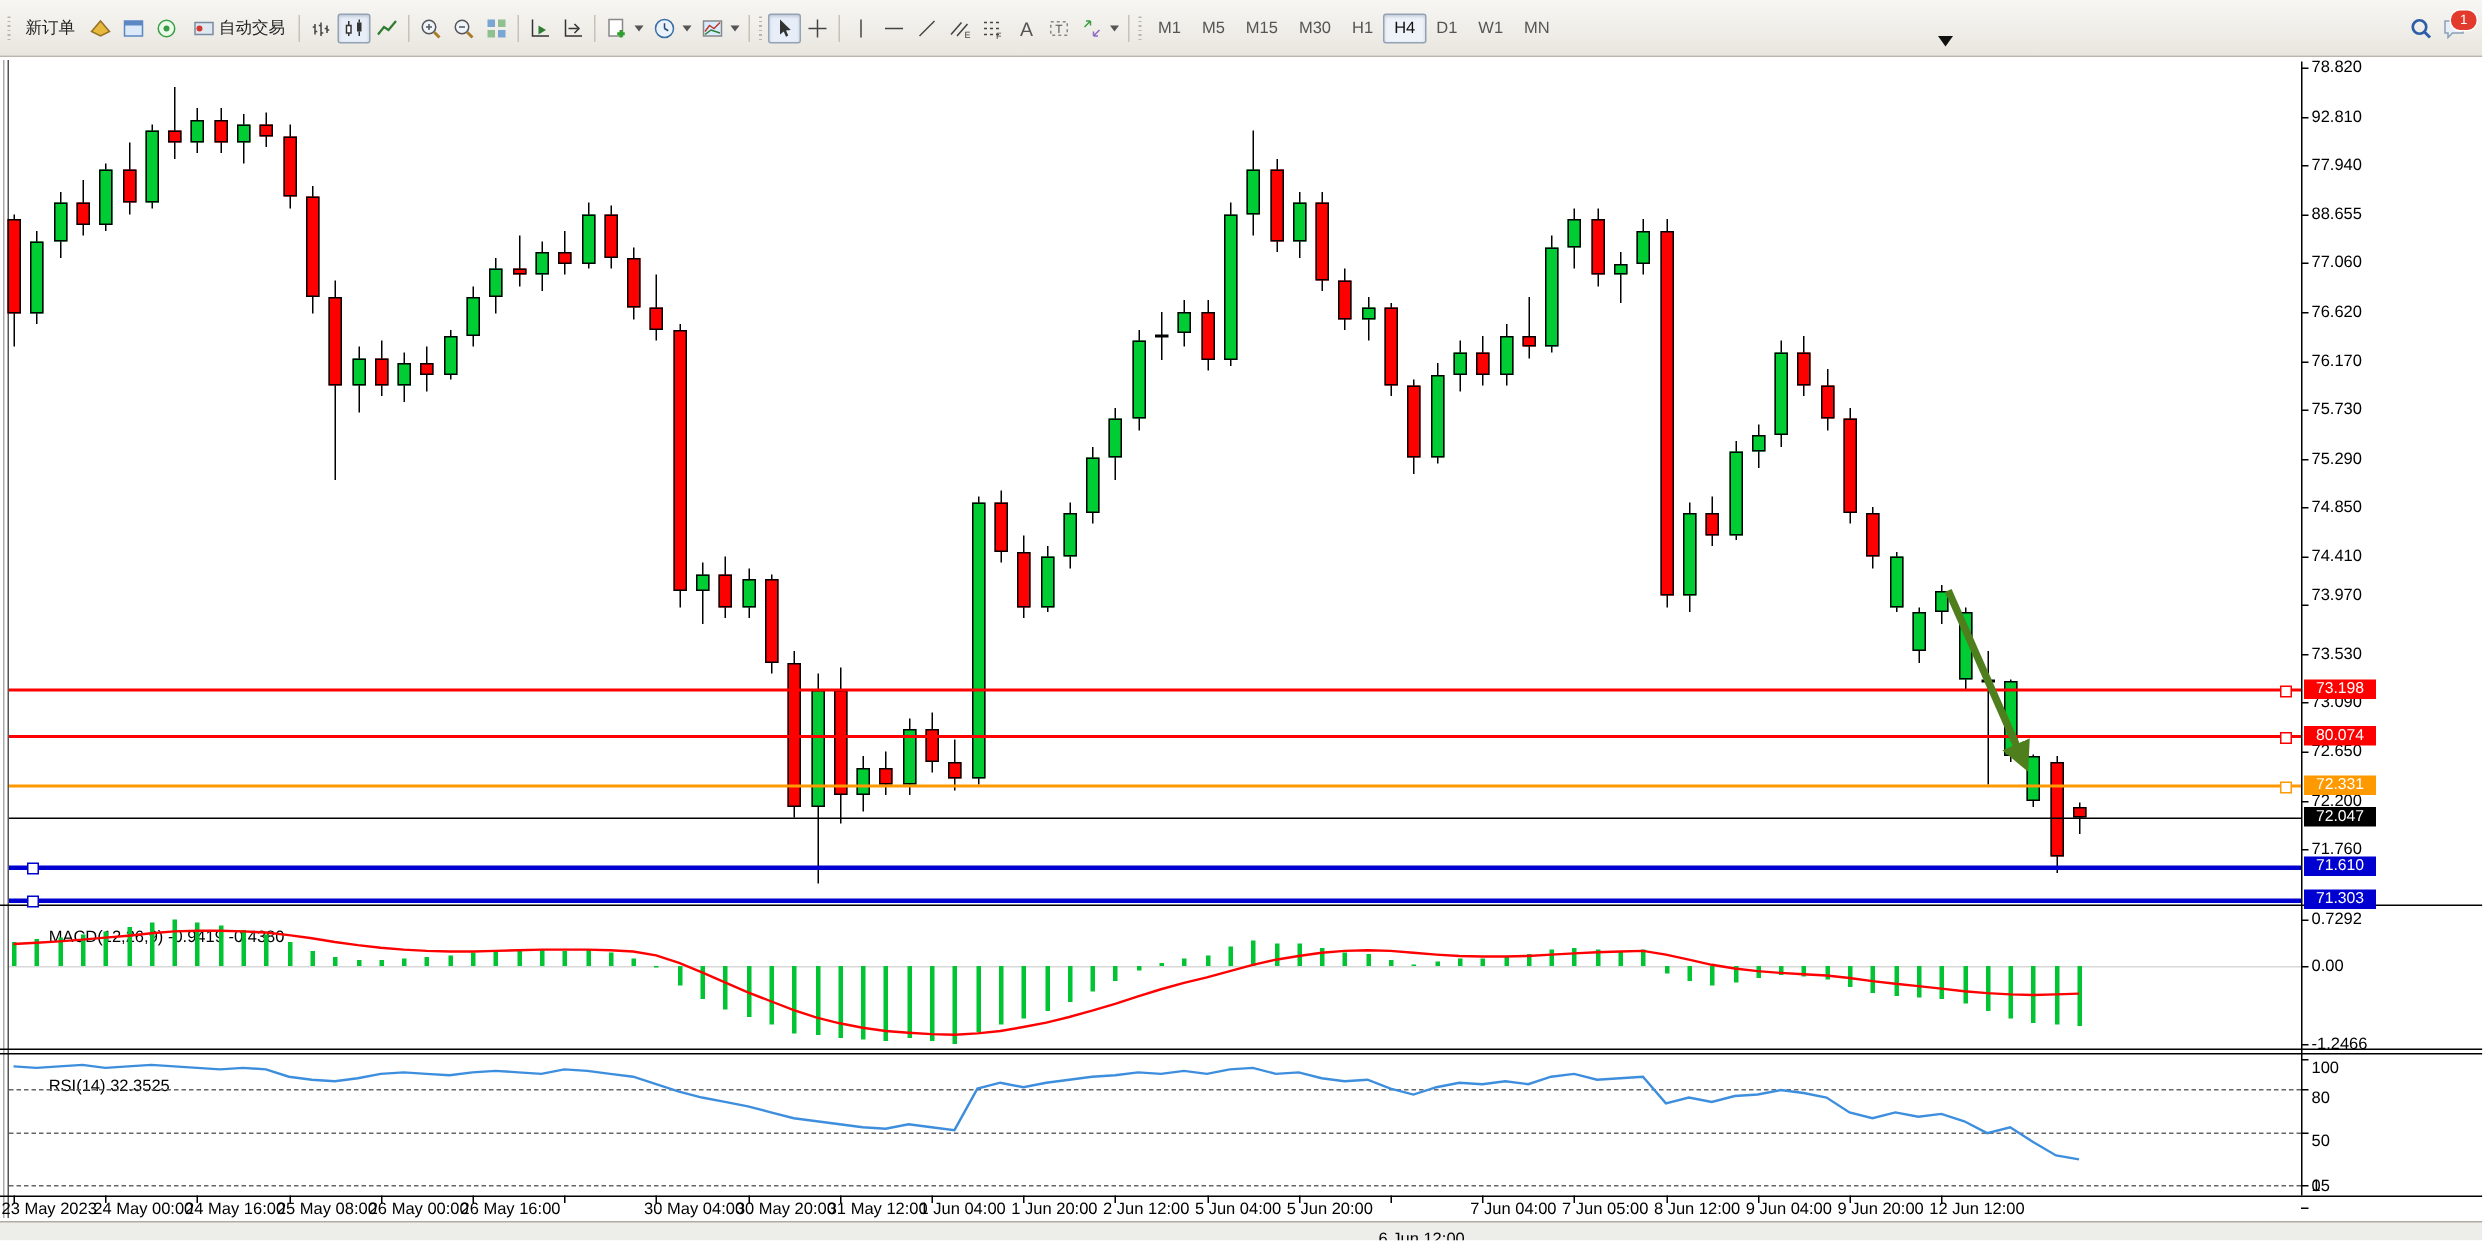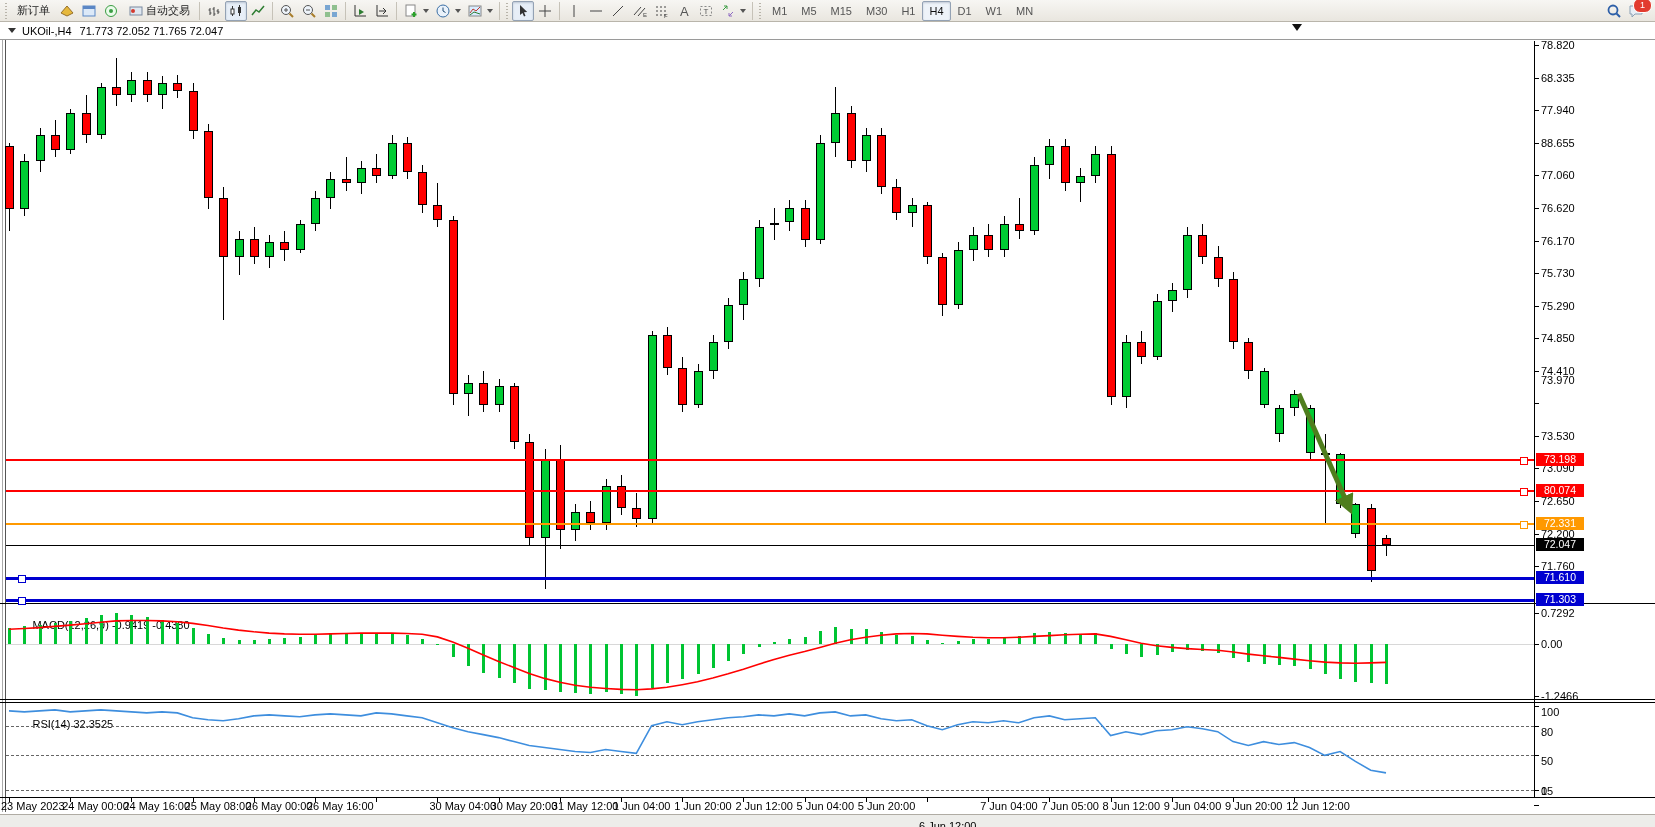--- a/index.html
+++ b/index.html
@@ -1,19 +1,19 @@
 <!DOCTYPE html>
 <html><head>
 <meta charset="utf-8">
 <style>
   html,body{margin:0;padding:0;background:#fff;}
   #app{position:relative;width:1655px;height:827px;overflow:hidden;background:#fff;
        font-family:"Liberation Sans","DejaVu Sans",sans-serif;font-size:11px;color:#000;}
   
-  #toolbar{position:absolute;left:0;top:0;width:1655px;height:22px;
+  #toolbar{position:absolute;left:0;top:0;width:1655px;height:38px;
     background:linear-gradient(#f7f6f3,#e9e6df);border-bottom:1px solid #b9b5ab;
     display:flex;align-items:center;padding:0 2px;box-sizing:border-box;}
   .grip{width:5px;height:16px;margin:0 2px;
     background-image:repeating-linear-gradient(#b8b4aa 0 1px,transparent 1px 3px);
     background-size:2px 100%;background-repeat:repeat-y;background-position:1px 0;}
   .tsep{width:1px;height:18px;background:#c6c2b8;margin:0 3px;}
   .tbtn{height:20px;min-width:22px;display:flex;align-items:center;justify-content:center;
     border:1px solid transparent;border-radius:2px;padding:0 2px;box-sizing:border-box;gap:2px;}
   .tbtn.pressed{border:1px solid #94a2b4;background:#e7eef7;box-shadow:inset 0 1px 2px rgba(60,80,110,.25);}
   .tbtn.textbtn{padding:0 5px;color:#222;}
@@ -295,25 +295,20 @@
     <div class="tbtn" style="position:relative;margin-right:6px;">
       <span>
           <svg class="icon" width="16" height="16">
             <path d="M2 3h12v8H7l-3 3v-3H2z" fill="#e8eef5" stroke="#8aa0b5"></path>
           </svg>
         </span>
       <span class="badge">1</span>
     </div>
   </div>
 
-  <div id="titlebar">
-    <span class="tri-down"></span>
-    <span style="margin-right:8px;">UKOil-,H4</span>
-    <span>71.773 72.052 71.765 72.047</span>
-  </div>
   <div class="endmark" style="left:1292px;top:24px;"></div>
 
   <div id="chart-area">
     <div id="chart-layer">
       <span class="ind-label" style="top:607px;">
         <span>MACD(12,26,9)</span> <span>-0.9419 -0.4380</span>
       </span>
       <span class="ind-label" style="top:706px;">
         <span>RSI(14)</span> <span>32.3525</span>
       </span>
@@ -321,41 +316,41 @@
         <div class="abs" style="left: 5px; top: 40px; width: 1px; height: 772px; background: rgb(85, 85, 85);"></div>
         <div class="abs" style="left: 1534px; top: 41px; width: 1px; height: 756px; background: rgb(0, 0, 0);"></div>
         <div class="abs" style="left: 0px; top: 603px; width: 1655px; height: 1px; background: rgb(0, 0, 0);"></div>
         <div class="abs" style="left: 0px; top: 699px; width: 1655px; height: 1px; background: rgb(0, 0, 0);"></div>
         <div class="abs" style="left: 0px; top: 702px; width: 1655px; height: 1px; background: rgb(0, 0, 0);"></div>
         <div class="abs" style="left: 0px; top: 797px; width: 1655px; height: 1px; background: rgb(0, 0, 0);"></div>
         <div class="abs" style="left: 0px; top: 814px; width: 1655px; height: 13px; background: rgb(237, 237, 234); border-top: 1px solid rgb(176, 172, 164);"></div>
         <div class="abs" style="left: 1534px; top: 45.0618px; width: 5px; height: 1px; background: rgb(0, 0, 0);"></div>
         <div class="abs axis-label" style="top: 39.0618px;">78.820</div>
         <div class="abs" style="left: 1534px; top: 77.5558px; width: 5px; height: 1px; background: rgb(0, 0, 0);"></div>
-        <div class="abs axis-label" style="top: 71.5558px;">68.335</div>
+        <div class="abs axis-label" style="top: 71.5558px;">92.810</div>
         <div class="abs" style="left: 1534px; top: 110.05px; width: 5px; height: 1px; background: rgb(0, 0, 0);"></div>
         <div class="abs axis-label" style="top: 104.05px;">77.940</div>
         <div class="abs" style="left: 1534px; top: 142.544px; width: 5px; height: 1px; background: rgb(0, 0, 0);"></div>
         <div class="abs axis-label" style="top: 136.544px;">88.655</div>
         <div class="abs" style="left: 1534px; top: 175.038px; width: 5px; height: 1px; background: rgb(0, 0, 0);"></div>
         <div class="abs axis-label" style="top: 169.038px;">77.060</div>
         <div class="abs" style="left: 1534px; top: 207.532px; width: 5px; height: 1px; background: rgb(0, 0, 0);"></div>
         <div class="abs axis-label" style="top: 201.532px;">76.620</div>
         <div class="abs" style="left: 1534px; top: 240.765px; width: 5px; height: 1px; background: rgb(0, 0, 0);"></div>
         <div class="abs axis-label" style="top: 234.765px;">76.170</div>
         <div class="abs" style="left: 1534px; top: 273.259px; width: 5px; height: 1px; background: rgb(0, 0, 0);"></div>
         <div class="abs axis-label" style="top: 267.259px;">75.730</div>
         <div class="abs" style="left: 1534px; top: 305.753px; width: 5px; height: 1px; background: rgb(0, 0, 0);"></div>
         <div class="abs axis-label" style="top: 299.753px;">75.290</div>
         <div class="abs" style="left: 1534px; top: 338.247px; width: 5px; height: 1px; background: rgb(0, 0, 0);"></div>
         <div class="abs axis-label" style="top: 332.247px;">74.850</div>
         <div class="abs" style="left: 1534px; top: 370.741px; width: 5px; height: 1px; background: rgb(0, 0, 0);"></div>
         <div class="abs axis-label" style="top: 364.741px;">74.410</div>
         <div class="abs" style="left: 1534px; top: 403.235px; width: 5px; height: 1px; background: rgb(0, 0, 0);"></div>
-        <div class="abs axis-label" style="top: 374px; text-align: center;">73.970</div>
+        <div class="abs axis-label" style="top: 391px; text-align: center;">73.970</div>
         <div class="abs" style="left: 1534px; top: 435.729px; width: 5px; height: 1px; background: rgb(0, 0, 0);"></div>
         <div class="abs axis-label" style="top: 429.729px;">73.530</div>
         <div class="abs" style="left: 1534px; top: 468.223px; width: 5px; height: 1px; background: rgb(0, 0, 0);"></div>
         <div class="abs axis-label" style="top: 462.223px;">73.090</div>
         <div class="abs" style="left: 1534px; top: 500.717px; width: 5px; height: 1px; background: rgb(0, 0, 0);"></div>
         <div class="abs axis-label" style="top: 494.717px;">72.650</div>
         <div class="abs" style="left: 1534px; top: 533.95px; width: 5px; height: 1px; background: rgb(0, 0, 0);"></div>
         <div class="abs axis-label" style="top: 527.95px;">72.200</div>
         <div class="abs" style="left: 1534px; top: 566.444px; width: 5px; height: 1px; background: rgb(0, 0, 0);"></div>
         <div class="abs axis-label" style="top: 560.444px;">71.760</div>

